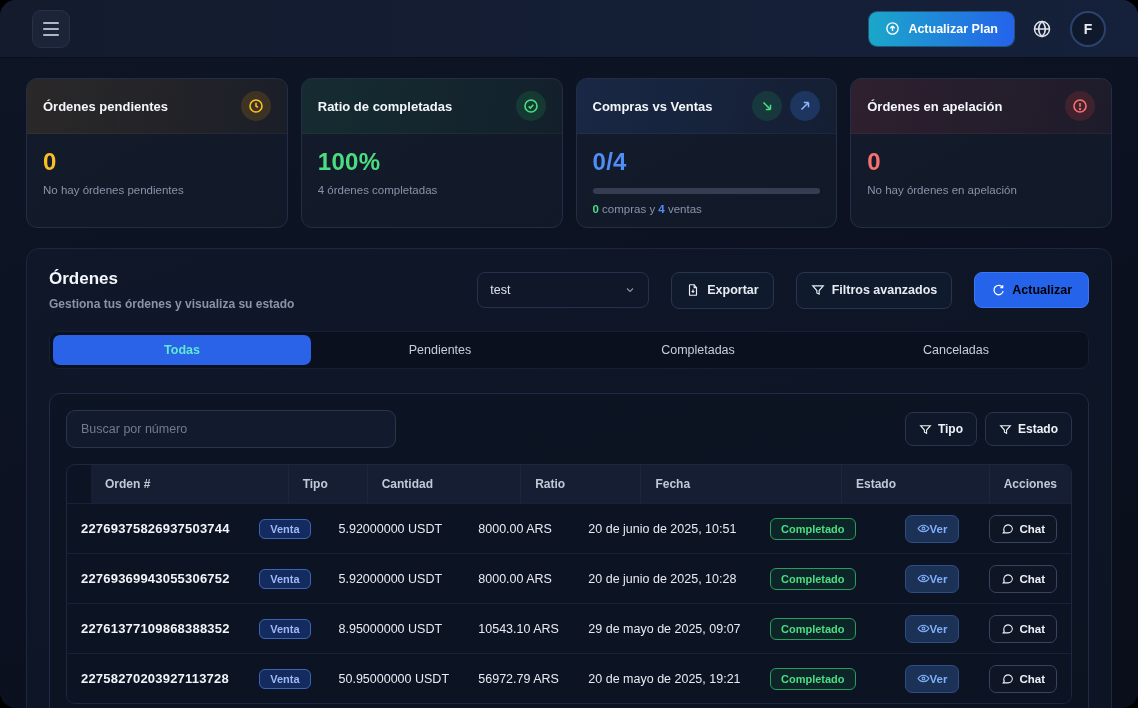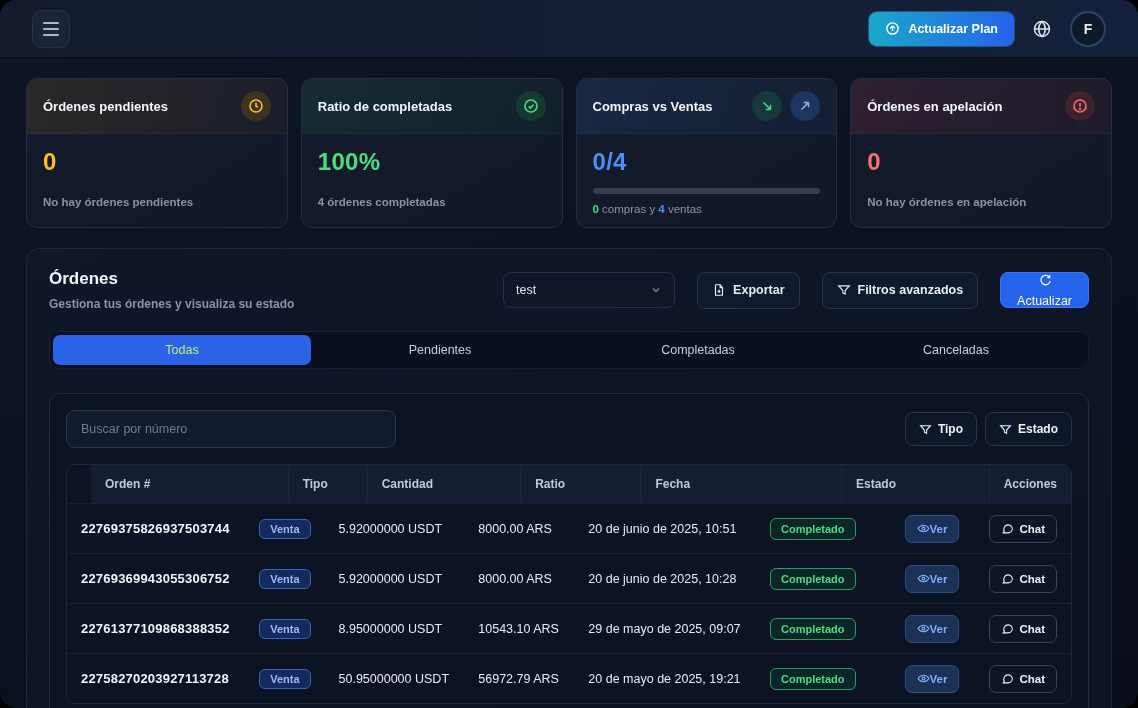--- a/index.html
+++ b/index.html
@@ -53,21 +53,21 @@
   .icon-bubble.amber { background:rgba(245,158,11,0.15); }
   .icon-bubble.green { background:rgba(34,197,94,0.15); }
   .icon-bubble.blue  { background:rgba(59,130,246,0.22); }
   .icon-bubble.red   { background:rgba(239,68,68,0.16); }
   .stat-body { padding:14px 16px 0 16px; }
   .stat-value { font-size:24px; font-weight:bold; letter-spacing:.3px; }
   .stat-value.amber { color:#fbbf24; }
   .stat-value.green { color:#4ade80; }
   .stat-value.blue  { color:#4f8ef7; }
   .stat-value.red   { color:#f87171; }
-  .stat-sub { margin-top:20px; font-size:11.5px; color:#8a93a8;font-weight:bold; }
+  .stat-sub { margin-top:8px; font-size:11.5px; color:#8a93a8; }
   .progress-track { margin-top:12px; height:6px; border-radius:3px; background:#343d52; overflow:hidden; }
   .progress-fill { height:100%; width:0%; background:#4ade80; }
   .split-sub { margin-top:9px; font-size:11.5px; color:#8a93a8; }
   .split-sub .g { color:#4ade80; font-weight:bold; }
   .split-sub .b { color:#4f8ef7; font-weight:bold; }
   
   .orders-panel {
     margin-top:20px; border:1px solid #1d2740; border-radius:13px;
     background:linear-gradient(160deg,#0f1728 0%,#0d1424 100%); padding:20px 22px 24px 22px;
   }
@@ -79,31 +79,31 @@
     width:172px; height:36px; border-radius:8px; background:#0f1728; border:1px solid #27314c;
     display:flex; align-items:center; justify-content:space-between; padding:0 12px; cursor:pointer;
   }
   .select-box .sel-text { font-size:12.5px; color:#dfe3ec; }
   .ghost-btn {
     height:37px; padding:0 14px; border-radius:8px; background:#101a2d; border:1px solid #2a344f;
     color:#e8ebf2; font-size:12.5px; font-weight:bold; display:flex; align-items:center; gap:7px; cursor:pointer;
   }
   .primary-btn {
     height:36px; padding:0 16px; border-radius:8px; background:#2563eb; border:1px solid #3b76f6;
-    color:#fef9c3; font-size:12.5px; font-weight:normal; display:flex; align-items:center; gap:7px; cursor:pointer;flex-direction:column;
+    color:#000000; font-size:12.5px; font-weight:bold; display:flex; align-items:center; gap:7px; cursor:pointer;
   }
   
   .tabs {
     display:flex; background:#0a101d; border:1px solid #161f33; border-radius:9px; padding:3px; margin-bottom:24px;
   }
   .tab {
     flex:1; height:30px; display:flex; align-items:center; justify-content:center;
     font-size:12.5px; color:#c7cdda; border-radius:7px; cursor:pointer; background:transparent; border:none;
   }
-  .tab.active { background:#2b63e8; color:#bef264; font-weight:normal; }
+  .tab.active { background:#2b63e8; color:#5eead4; font-weight:bold; }
   
   .table-card { border:1px solid #202b45; border-radius:11px; padding:16px; background:rgba(10,16,30,0.35); }
   .table-controls { display:flex; align-items:center; justify-content:space-between; margin-bottom:16px; }
   .search-input {
     width:330px; height:38px; border-radius:9px; background:#121b2e; border:1px solid #2a344f;
     color:#e8ebf2; font-size:12.5px; padding:0 14px; outline:none; font-family:"Liberation Sans", sans-serif;
   }
   .search-input::placeholder { color:#717b91; }
   .filter-group { display:flex; gap:8px; }
   .filter-btn {

